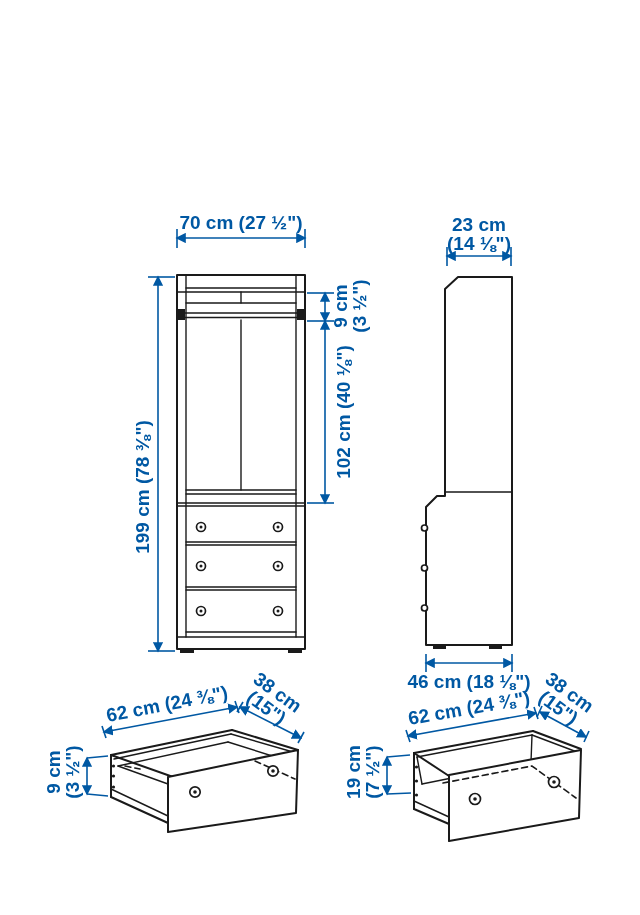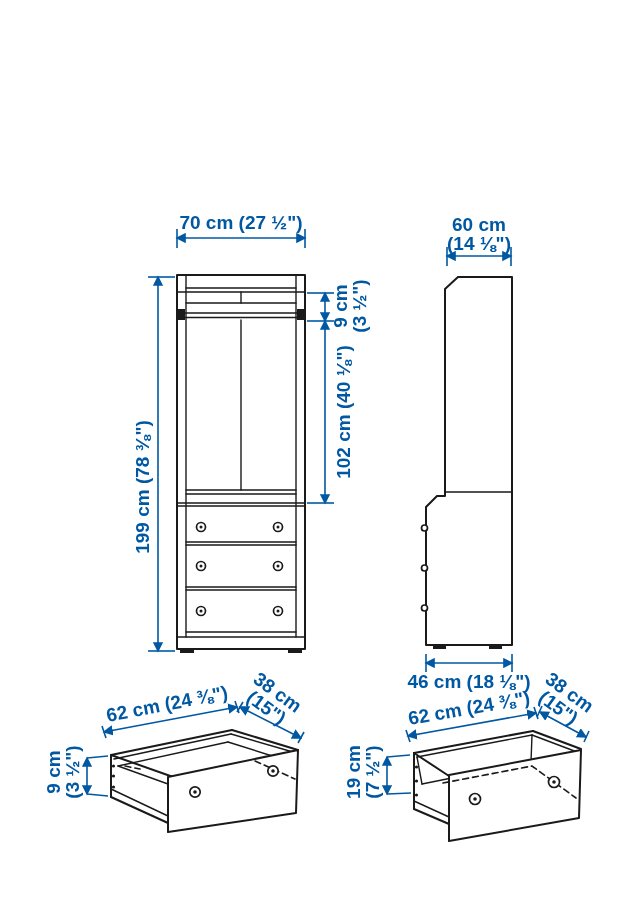--- a/index.html
+++ b/index.html
@@ -195,21 +195,21 @@
       <line class="b" x1="540" y1="712" x2="586" y2="737" marker-start="url(#arr)" marker-end="url(#arr)"></line>
       <line class="b" x1="387" y1="757" x2="410" y2="755"></line>
       <line class="b" x1="387" y1="794" x2="411" y2="793"></line>
       <line class="b" x1="387" y1="757" x2="387" y2="794" marker-start="url(#arr)" marker-end="url(#arr)"></line>
     </g>
   </svg>
 
   <div class="lbl" style="left:241px;top:222px">70 cm (27 ½")</div>
 
   <div class="lbl" style="left:479px;top:234px">
-    <span>60 cm</span>
+    <span>23 cm</span>
     <span>(14 ⅛")</span>
   </div>
 
   <div class="lbl" style="left:142px;top:487px;--r:-90deg">199 cm (78 ⅜")</div>
 
   <div class="lbl" style="left:350px;top:306px;--r:-90deg">
     <span>9 cm</span>
     <span>(3 ½")</span>
   </div>
 

